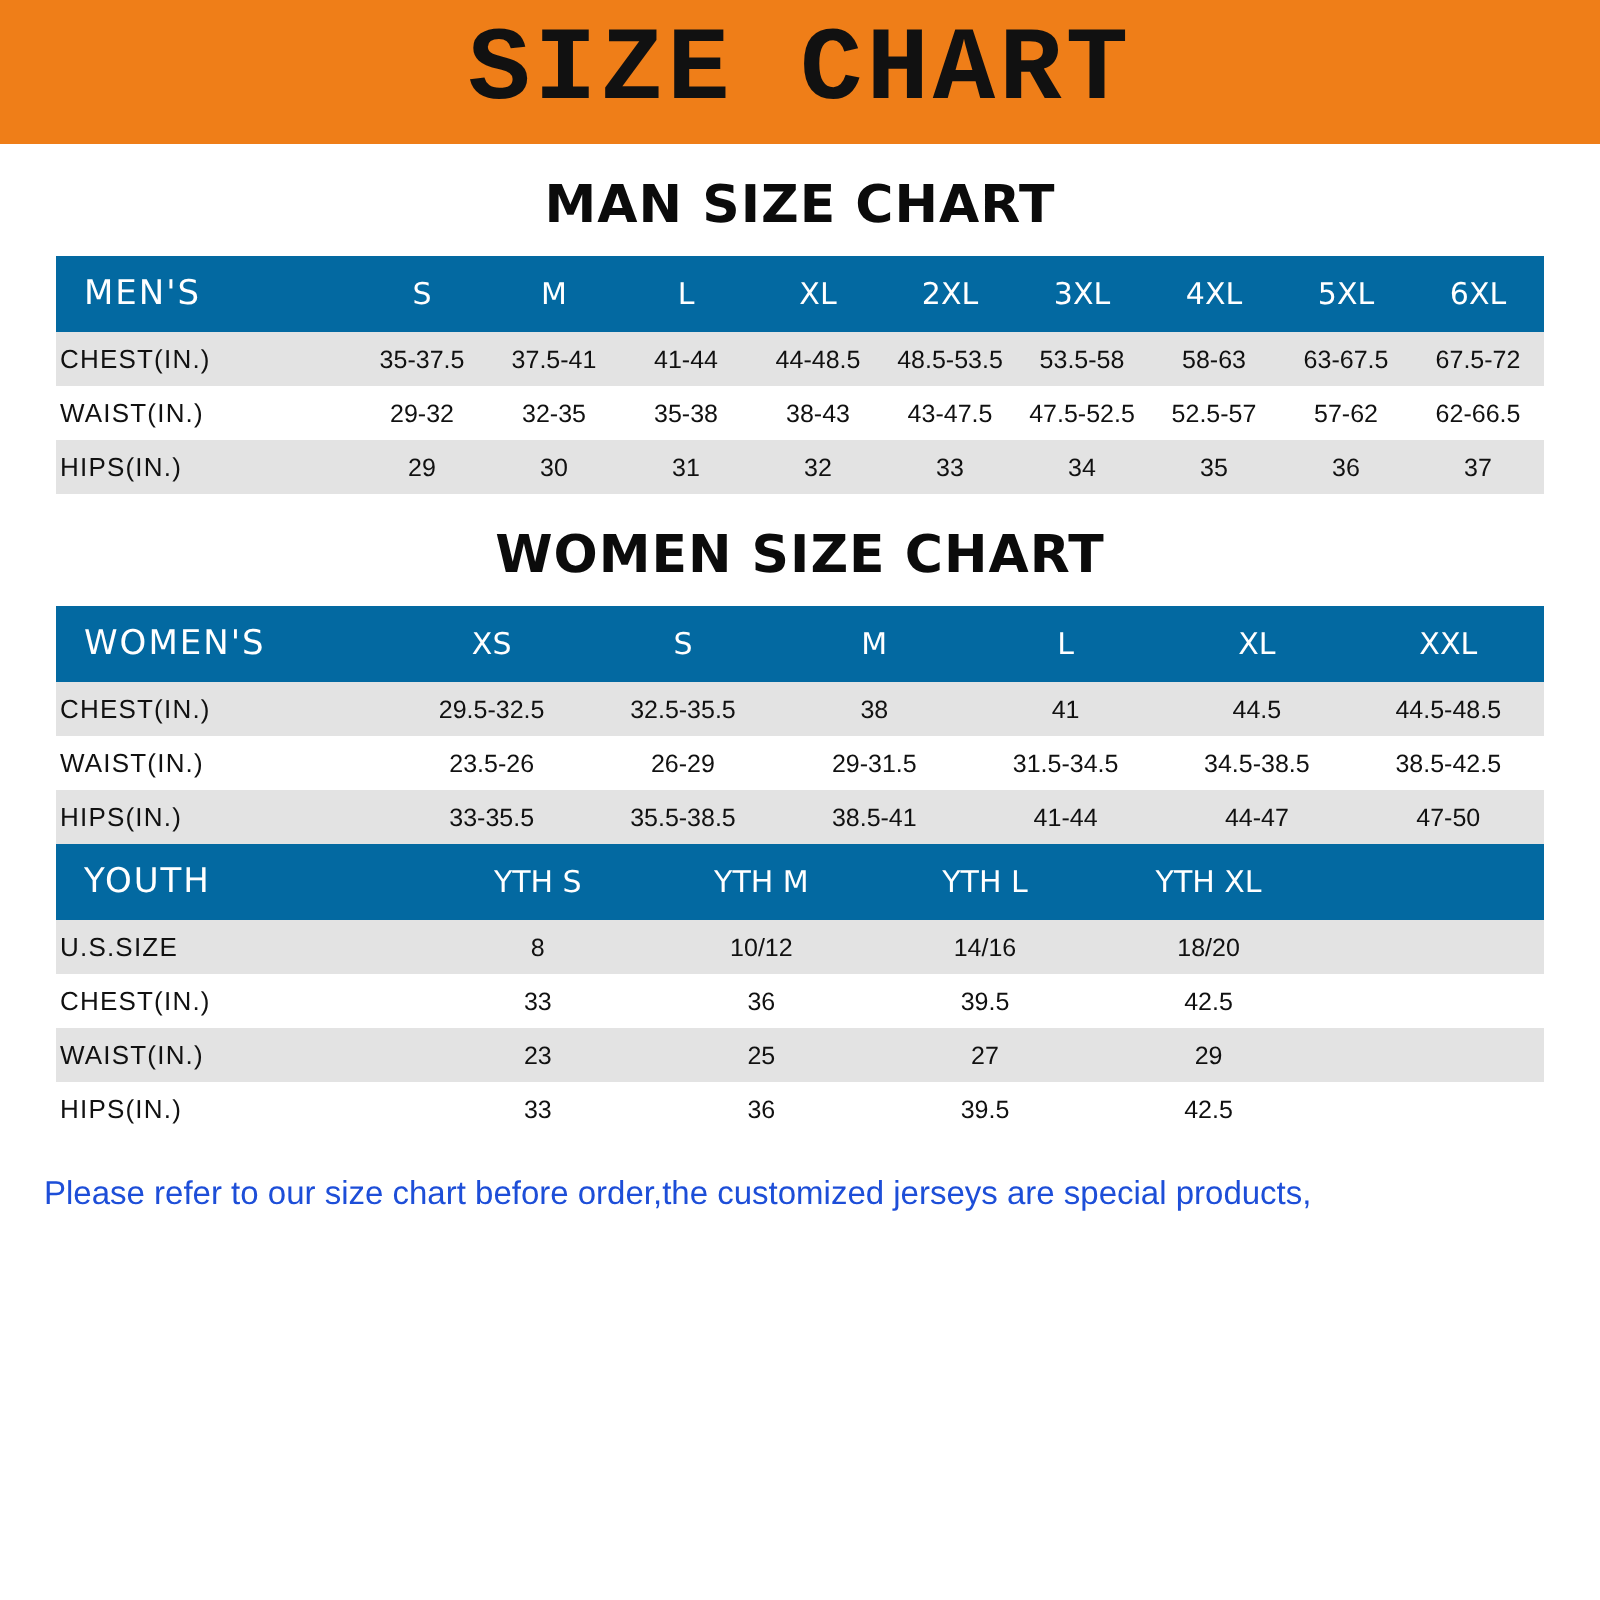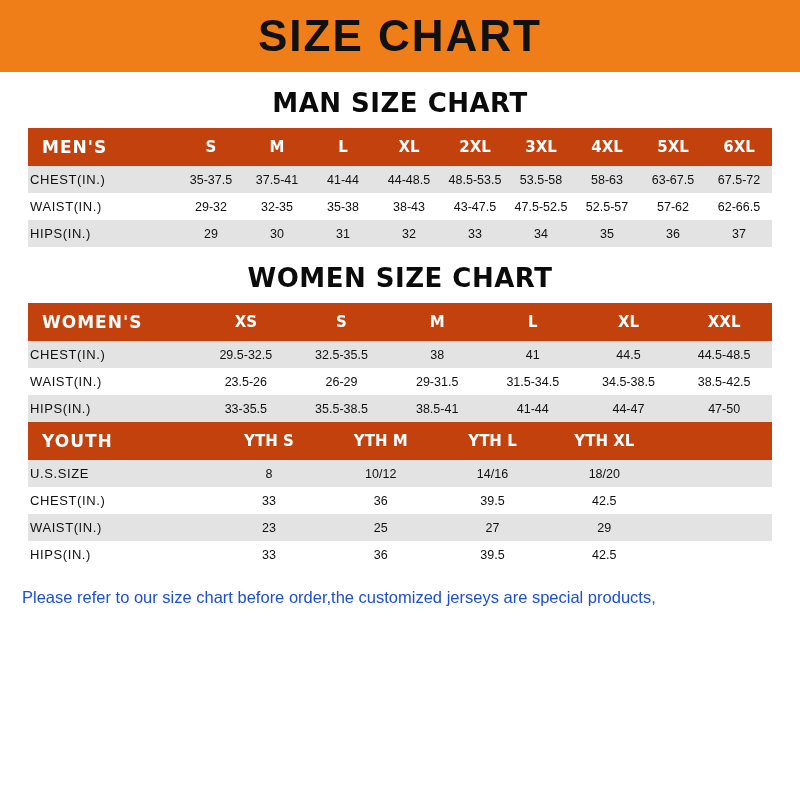--- a/index.html
+++ b/index.html
@@ -21,23 +21,23 @@
     box-sizing: border-box;
   }
   .banner {
     background: #ef7e18;
     height: 72px;
     display: flex;
     align-items: center;
     justify-content: center;
   }
   .banner-title {
-    font-family: Liberation Sans, sans-serif;
+    font-family: Liberation Mono, monospace;
     font-weight: bold;
-    font-size: 44px;
+    font-size: 52px;
     letter-spacing: 2px;
     color: #111111;
     text-align: center;
     line-height: 1;
   }
   .section {
     padding: 0 16px;
   }
   .section-title {
     text-align: center;
@@ -55,24 +55,24 @@
     table-layout: fixed;
   }
   table.chart th, table.chart td {
     text-align: center;
     font-size: 12.5px;
     color: #111111;
     padding: 6px 2px;
     font-family: "Liberation Sans", sans-serif;
   }
   table.chart thead th {
-    background: #c2410c;
+    background: #0369a1;
     color: #ffffff;
     font-size: 15px;
-    font-weight: bold;
+    font-weight: normal;
     padding: 9px 2px;
     font-family: "DejaVu Sans", sans-serif;
   }
   table.chart thead th.rowhead {
     text-align: left;
     padding-left: 14px;
     font-size: 17px;
     letter-spacing: 1px;
   }
   table.chart tbody tr.odd td {

